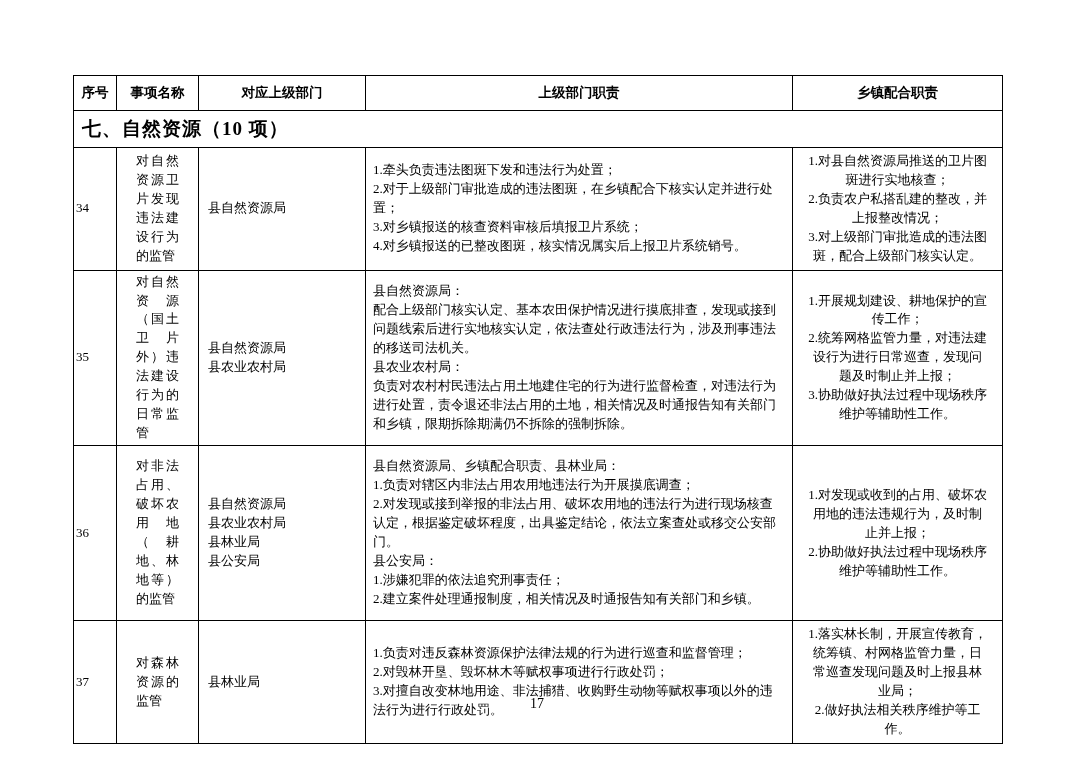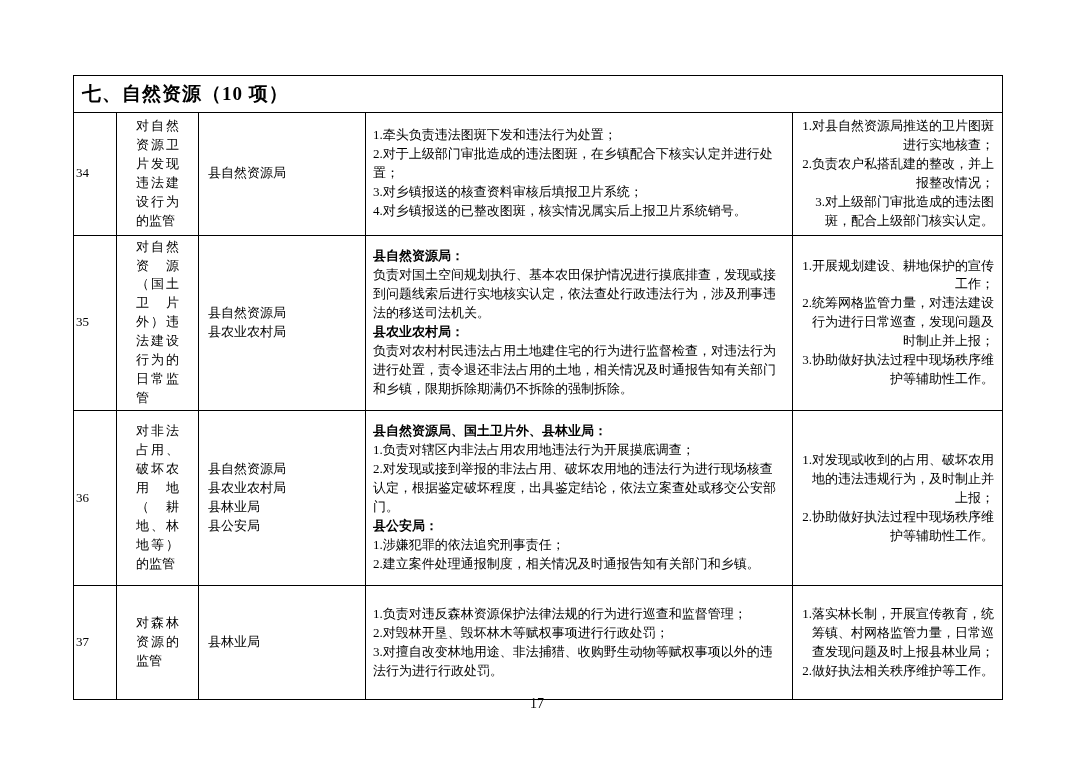--- a/index.html
+++ b/index.html
@@ -64,24 +64,24 @@
   td.cell-dept {
     padding: 2px 9px;
     text-align: left;
     margin-left: 10px;
   }
   td.cell-duty {
     padding: 4px 7px;
     text-align: left;
   }
   td.cell-town {
-    padding: 4px 8px;
-    text-align: right;
-  }
-  .duty-line.bold { font-weight: bold; }
+    padding: 4px 15px;
+    text-align: center;
+  }
+  .duty-line.bold { font-weight: normal; }
 
   tbody tr:nth-child(1) { height: 100px; }
   tbody tr:nth-child(2) { height: 135px; }
   tbody tr:nth-child(3) { height: 175px; }
   tbody tr:nth-child(4) { height: 114px; }
 
   .page-number {
     position: absolute;
     top: 696px;
     left: 0;
@@ -98,20 +98,27 @@
   <table class="resp-table">
     <colgroup>
       <col class="c-no">
       <col class="c-item">
       <col class="c-dept">
       <col class="c-duty">
       <col class="c-town">
     </colgroup>
     <thead>
       <tr>
+        <th>序号</th>
+        <th>事项名称</th>
+        <th>对应上级部门</th>
+        <th>上级部门职责</th>
+        <th>乡镇配合职责</th>
+      </tr>
+      <tr>
         <td class="section-cell" colspan="5">七、自然资源（10 项）</td>
       </tr>
     </thead>
     <tbody>
         <tr>
           <td class="cell-no">34</td>
           <td class="cell-item">对自然资源卫片发现违法建设行为的监管</td>
           <td class="cell-dept">
             <div class="duty-line">县自然资源局</div>
           </td>
@@ -129,41 +136,41 @@
         </tr>
         <tr>
           <td class="cell-no">35</td>
           <td class="cell-item">对自然资源（国土卫片外）违法建设行为的日常监管</td>
           <td class="cell-dept">
             <div class="duty-line">县自然资源局</div>
             <div class="duty-line">县农业农村局</div>
           </td>
           <td class="cell-duty">
             <div class="duty-line bold">县自然资源局：</div>
-            <div class="duty-line">负责对国土空间规划执行、基本农田保护情况进行摸底排查，发现或接到问题线索后进行实地核实认定，依法查处行政违法行为，涉及刑事违法的移送司法机关。</div>
+            <div class="duty-line">配合上级部门核实认定、基本农田保护情况进行摸底排查，发现或接到问题线索后进行实地核实认定，依法查处行政违法行为，涉及刑事违法的移送司法机关。</div>
             <div class="duty-line bold">县农业农村局：</div>
             <div class="duty-line">负责对农村村民违法占用土地建住宅的行为进行监督检查，对违法行为进行处置，责令退还非法占用的土地，相关情况及时通报告知有关部门和乡镇，限期拆除期满仍不拆除的强制拆除。</div>
           </td>
           <td class="cell-town">
             <div class="duty-line">1.开展规划建设、耕地保护的宣传工作；</div>
             <div class="duty-line">2.统筹网格监管力量，对违法建设行为进行日常巡查，发现问题及时制止并上报；</div>
             <div class="duty-line">3.协助做好执法过程中现场秩序维护等辅助性工作。</div>
           </td>
         </tr>
         <tr>
           <td class="cell-no">36</td>
           <td class="cell-item">对非法占用、破坏农用地（耕地、林地等）的监管</td>
           <td class="cell-dept">
             <div class="duty-line">县自然资源局</div>
             <div class="duty-line">县农业农村局</div>
             <div class="duty-line">县林业局</div>
             <div class="duty-line">县公安局</div>
           </td>
           <td class="cell-duty">
-            <div class="duty-line bold">县自然资源局、国土卫片外、县林业局：</div>
+            <div class="duty-line bold">县自然资源局、乡镇配合职责、县林业局：</div>
             <div class="duty-line">1.负责对辖区内非法占用农用地违法行为开展摸底调查；</div>
             <div class="duty-line">2.对发现或接到举报的非法占用、破坏农用地的违法行为进行现场核查认定，根据鉴定破坏程度，出具鉴定结论，依法立案查处或移交公安部门。</div>
             <div class="duty-line bold">县公安局：</div>
             <div class="duty-line">1.涉嫌犯罪的依法追究刑事责任；</div>
             <div class="duty-line">2.建立案件处理通报制度，相关情况及时通报告知有关部门和乡镇。</div>
           </td>
           <td class="cell-town">
             <div class="duty-line">1.对发现或收到的占用、破坏农用地的违法违规行为，及时制止并上报；</div>
             <div class="duty-line">2.协助做好执法过程中现场秩序维护等辅助性工作。</div>
           </td>

